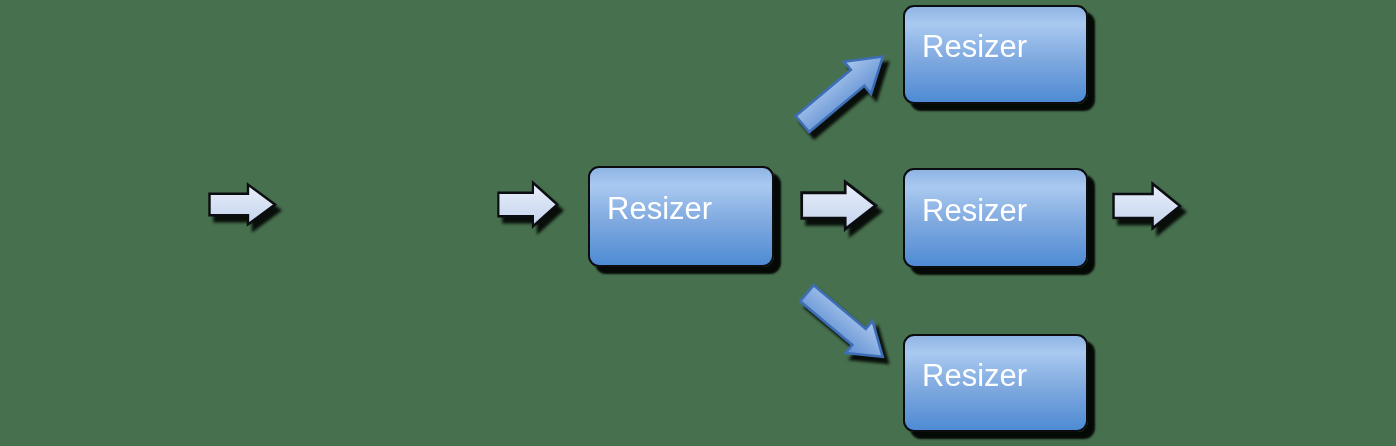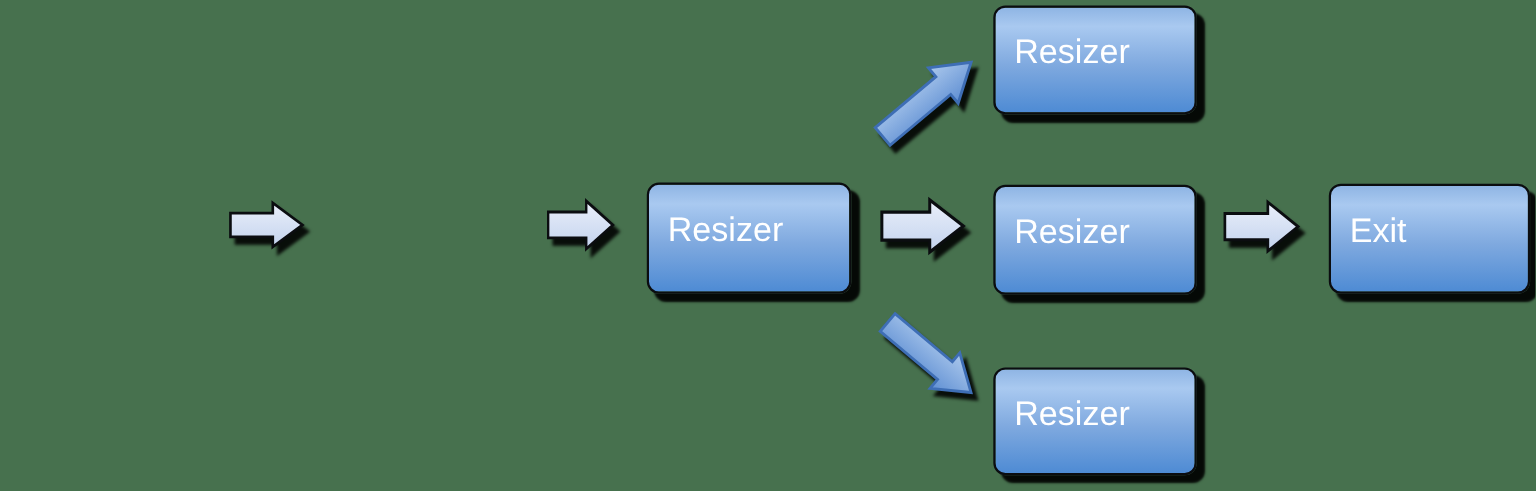--- a/index.html
+++ b/index.html
@@ -92,23 +92,20 @@
   </div>
   <div class="node" id="node-resizer-top">
     <span>Resizer</span>
   </div>
   <div class="node" id="node-resizer-middle">
     <span>Resizer</span>
   </div>
   <div class="node" id="node-resizer-bottom">
     <span>Resizer</span>
   </div>
-  <div class="node" id="node-exit">
-    <span>Exit</span>
-  </div>
 
   <svg class="arrow flow-arrow" id="arrow-1" width="69" height="43" viewBox="0 0 69 42" preserveAspectRatio="none">
     <polygon points="1.5,10.5 40,10.5 40,1.5 67,21 40,40.5 40,31.5 1.5,31.5"></polygon>
   </svg>
   <svg class="arrow flow-arrow" id="arrow-2" width="62" height="47" viewBox="0 0 69 42" preserveAspectRatio="none">
     <polygon points="1.5,10.5 40,10.5 40,1.5 67,21 40,40.5 40,31.5 1.5,31.5"></polygon>
   </svg>
   <svg class="arrow flow-arrow" id="arrow-3" width="78" height="51" viewBox="0 0 69 42" preserveAspectRatio="none">
     <polygon points="1.5,10.5 40,10.5 40,1.5 67,21 40,40.5 40,31.5 1.5,31.5"></polygon>
   </svg>

